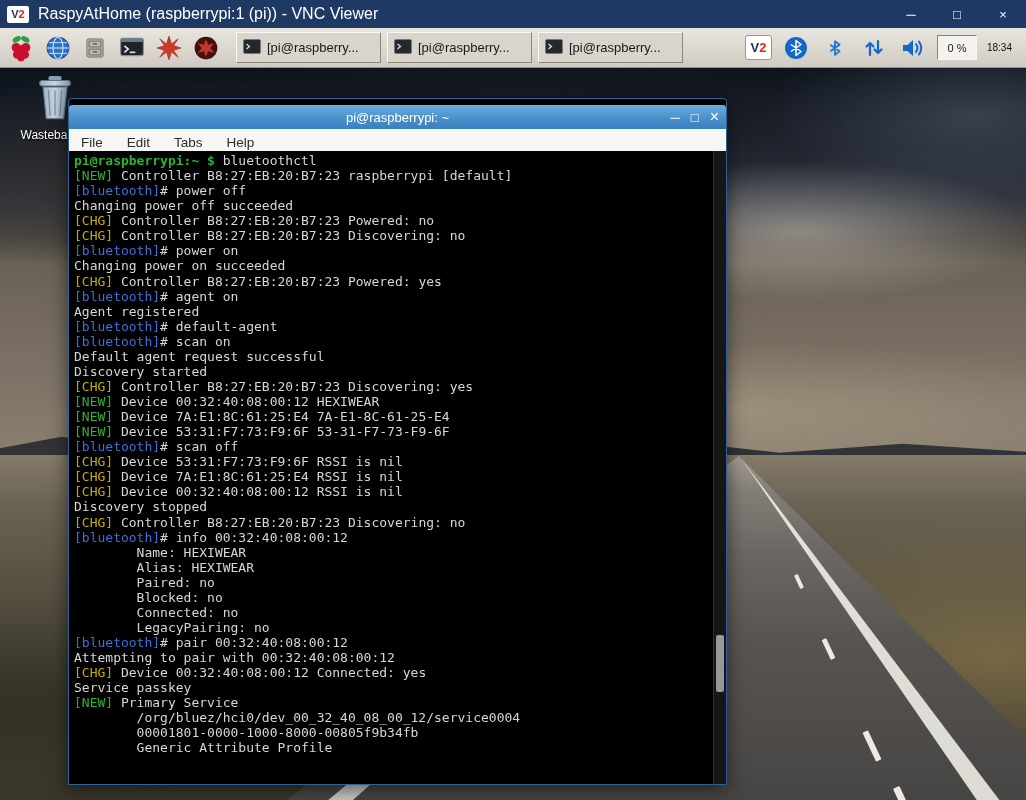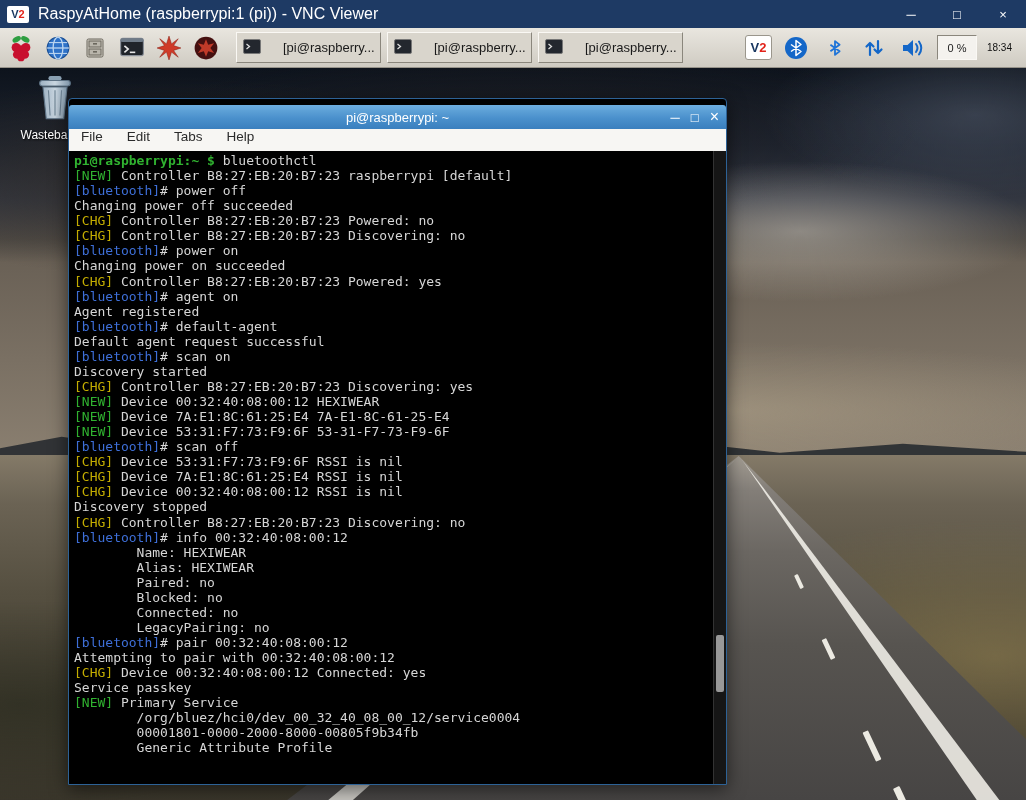--- a/index.html
+++ b/index.html
@@ -17,21 +17,21 @@
   .vnc-ctl { width:46px; height:28px; display:flex; align-items:center; justify-content:center;
     font-size:13px; color:#fff; cursor:default; }
 
   
   .taskbar { position:absolute; top:28px; left:0; right:0; height:40px;
     background:linear-gradient(#e9e6df,#cfcbc2); border-bottom:1px solid #97938a;
     display:flex; align-items:center; padding:0 6px; gap:7px; }
   .tb-icon { width:30px; height:30px; display:flex; align-items:center; justify-content:center; }
   .task-buttons { display:flex; gap:6px; margin-left:8px; }
   .task-btn { width:145px; height:31px; background:#d9d5cc; border:1px solid;
-    border-color:#faf8f4 #8a867c #8a867c #faf8f4; display:flex; align-items:center; gap:22px;
+    border-color:#faf8f4 #8a867c #8a867c #faf8f4; display:flex; align-items:center; gap:6px;
     padding:0 6px; font-size:13px; color:#1a1a1a; overflow:hidden; white-space:nowrap; font-family:"Liberation Sans",sans-serif; }
   .task-label { overflow:hidden; text-overflow:clip; }
   .tb-right { margin-left:auto; display:flex; align-items:center; gap:9px; }
   .vnc-tray { width:27px; height:25px; background:#fff; border:1px solid #9a968c; border-radius:3px;
     display:flex; align-items:center; justify-content:center; font-size:13px; font-weight:bold; }
   .vnc-tray .v { color:#16355f; } .vnc-tray .two { color:#e2231a; }
   .cpu-box { width:40px; height:25px; background:#f4f2ee; border:1px solid;
     border-color:#8a867c #faf8f4 #faf8f4 #8a867c; display:flex; align-items:center; justify-content:center;
     font-size:11px; color:#222; }
   .clock { font-size:10px; color:#111; margin:0 8px 0 1px; }
@@ -73,21 +73,21 @@
   
   .term-window { position:absolute; left:68px; top:30px; width:659px; height:687px; z-index:10;
     border:1px solid #2d6296; border-radius:4px 4px 0 0; box-shadow:0 4px 18px rgba(0,0,0,.55); background:#000; }
   .term-titlebar { height:24px; border-radius:3px 3px 0 0; position:relative;
     background:linear-gradient(180deg,#6cadde 0%, var(--term-bar,#4a90cc) 55%, #3a7fbe 100%);
     display:flex; align-items:center; justify-content:center; color:#fff; font-size:13px;margin-top:6px; }
   .term-controls { position:absolute; right:7px; top:0; height:24px; display:flex; align-items:center; gap:11px; }
   .tc { color:#fff; font-size:13px; line-height:1; cursor:default; }
   .tc.close { font-size:16px; }
   .term-menubar { height:28px; background:#f7f6f3; border-bottom:1px solid #d9d9d4;
-    display:flex; gap:24px; padding-left:12px; font-size:13.5px; color:#2b2b2b; }
+    display:flex; align-items:center; gap:24px; padding-left:12px; font-size:13.5px; color:#2b2b2b; }
   .menu-item { cursor:default; }
   .term-body { position:absolute; top:52px; bottom:0; left:0; right:13px; background:var(--t-bg,#000);
     padding:2px 0 0 5px; overflow:hidden; }
   .tline { font-family:"DejaVu Sans Mono",monospace; font-size:13px; line-height:15.07px; white-space:pre; color:var(--t-fg,#d6d6d6); }
   .c-w { color:var(--t-fg,#d6d6d6); }
   .c-p { color:var(--t-green,#30b230); font-weight:bold;margin-top:48px; }
   .c-g { color:var(--t-green,#30b230); }
   .c-y { color:var(--t-yellow,#c4ad00); }
   .c-b { color:var(--t-blue,#3e6fd8); }
   .term-scrollbar { position:absolute; top:52px; right:0; bottom:0; width:13px; background:#161616; border-left:1px solid #333; }
@@ -279,22 +279,22 @@
           <div class="tline"><span class="c-b">[bluetooth]</span><span class="c-w"># power off</span></div>
           <div class="tline"><span class="c-w">Changing power off succeeded</span></div>
           <div class="tline"><span class="c-y">[CHG]</span><span class="c-w"> Controller B8:27:EB:20:B7:23 Powered: no</span></div>
           <div class="tline"><span class="c-y">[CHG]</span><span class="c-w"> Controller B8:27:EB:20:B7:23 Discovering: no</span></div>
           <div class="tline"><span class="c-b">[bluetooth]</span><span class="c-w"># power on</span></div>
           <div class="tline"><span class="c-w">Changing power on succeeded</span></div>
           <div class="tline"><span class="c-y">[CHG]</span><span class="c-w"> Controller B8:27:EB:20:B7:23 Powered: yes</span></div>
           <div class="tline"><span class="c-b">[bluetooth]</span><span class="c-w"># agent on</span></div>
           <div class="tline"><span class="c-w">Agent registered</span></div>
           <div class="tline"><span class="c-b">[bluetooth]</span><span class="c-w"># default-agent</span></div>
+          <div class="tline"><span class="c-b">[bluetooth]</span><span class="c-w"># scan on</span></div>
           <div class="tline"><span class="c-w">Default agent request successful</span></div>
-          <div class="tline"><span class="c-b">[bluetooth]</span><span class="c-w"># scan on</span></div>
           <div class="tline"><span class="c-w">Discovery started</span></div>
           <div class="tline"><span class="c-y">[CHG]</span><span class="c-w"> Controller B8:27:EB:20:B7:23 Discovering: yes</span></div>
           <div class="tline"><span class="c-g">[NEW]</span><span class="c-w"> Device 00:32:40:08:00:12 HEXIWEAR</span></div>
           <div class="tline"><span class="c-g">[NEW]</span><span class="c-w"> Device 7A:E1:8C:61:25:E4 7A-E1-8C-61-25-E4</span></div>
           <div class="tline"><span class="c-g">[NEW]</span><span class="c-w"> Device 53:31:F7:73:F9:6F 53-31-F7-73-F9-6F</span></div>
           <div class="tline"><span class="c-b">[bluetooth]</span><span class="c-w"># scan off</span></div>
           <div class="tline"><span class="c-y">[CHG]</span><span class="c-w"> Device 53:31:F7:73:F9:6F RSSI is nil</span></div>
           <div class="tline"><span class="c-y">[CHG]</span><span class="c-w"> Device 7A:E1:8C:61:25:E4 RSSI is nil</span></div>
           <div class="tline"><span class="c-y">[CHG]</span><span class="c-w"> Device 00:32:40:08:00:12 RSSI is nil</span></div>
           <div class="tline"><span class="c-w">Discovery stopped</span></div>
@@ -305,21 +305,21 @@
           <div class="tline"><span class="c-w">        Paired: no</span></div>
           <div class="tline"><span class="c-w">        Blocked: no</span></div>
           <div class="tline"><span class="c-w">        Connected: no</span></div>
           <div class="tline"><span class="c-w">        LegacyPairing: no</span></div>
           <div class="tline"><span class="c-b">[bluetooth]</span><span class="c-w"># pair 00:32:40:08:00:12</span></div>
           <div class="tline"><span class="c-w">Attempting to pair with 00:32:40:08:00:12</span></div>
           <div class="tline"><span class="c-y">[CHG]</span><span class="c-w"> Device 00:32:40:08:00:12 Connected: yes</span></div>
           <div class="tline"><span class="c-w">Service passkey</span></div>
           <div class="tline"><span class="c-g">[NEW]</span><span class="c-w"> Primary Service</span></div>
           <div class="tline"><span class="c-w">        /org/bluez/hci0/dev_00_32_40_08_00_12/service0004</span></div>
-          <div class="tline"><span class="c-w">        00001801-0000-2000-8000-00805f9b34fb</span></div>
+          <div class="tline"><span class="c-w">        00001801-0000-1000-8000-00805f9b34fb</span></div>
           <div class="tline"><span class="c-w">        Generic Attribute Profile</span></div>
         </div>
       <div class="term-scrollbar">
         <div class="term-scroll-thumb"></div>
       </div>
     </div>
   </div>
 </div>
 
 </body></html>

